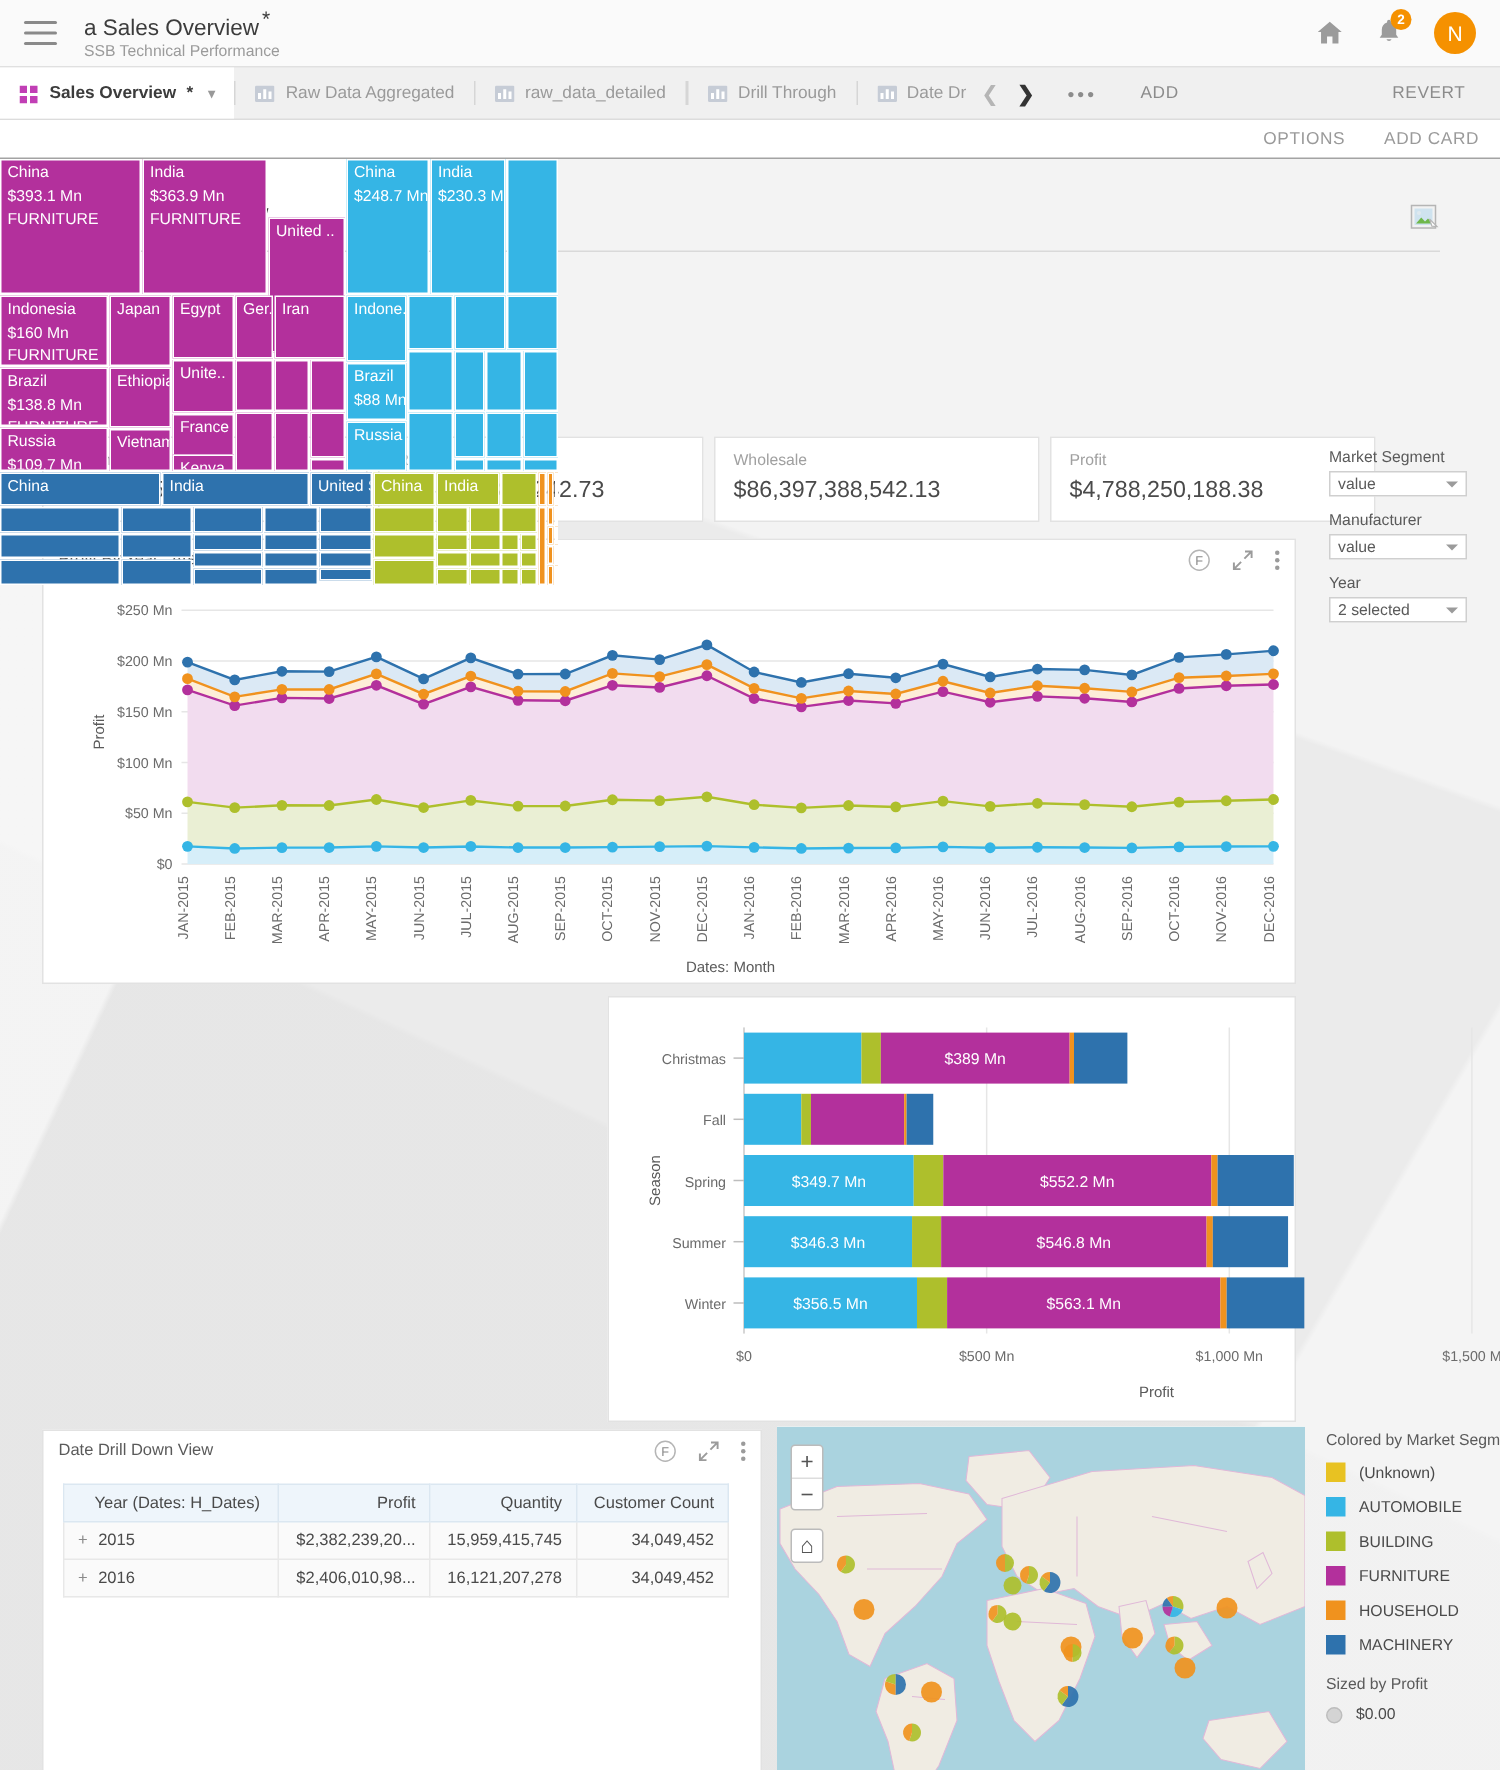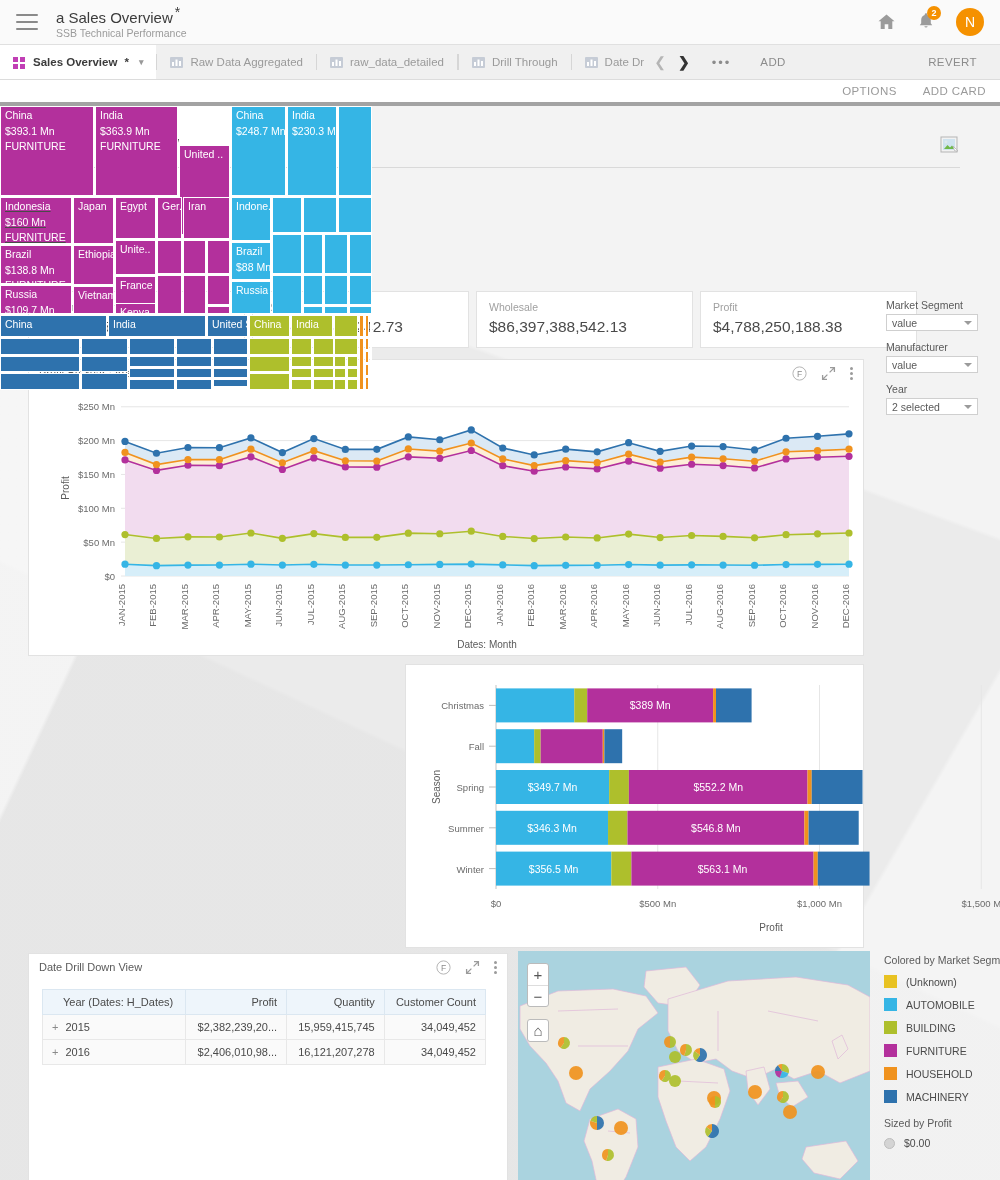--- a/index.html
+++ b/index.html
@@ -32,21 +32,21 @@
   .tab-sep{width:1px;background:#d6d6d6;margin:9px 0;}
   .tab .caret{font-size:9px;color:#999;margin-left:3px;}
   .tab-nav{display:flex;align-items:center;gap:12px;padding:0 8px;color:#6b6b6b;}
   .tab-nav span{cursor:pointer;font-size:14px;}
   .tab-nav .prev{color:#b5b5b5;}
   .tabbar-actions{margin-left:auto;display:flex;align-items:center;gap:0;padding-right:8px;}
   .tba{padding:0 15px;color:#8c8c8c;cursor:pointer;letter-spacing:.4px;font-size:11.5px;line-height:35px;}
   .dots{letter-spacing:2px;color:#8c8c8c;padding:0 14px;cursor:pointer;font-size:13px;line-height:35px;}
 
   
-  .subbar{height:26px;background:#fff;display:flex;align-items:center;justify-content:flex-end;padding-right:14px;gap:26px;border-bottom:4px solid #a3a3a3;}
+  .subbar{height:26px;background:#fff;display:flex;align-items:center;justify-content:flex-end;padding-right:14px;gap:26px;border-bottom:1px solid #a3a3a3;}
   .subbar span{color:#9a9a9a;font-size:11.5px;letter-spacing:.4px;cursor:pointer;}
 
   
   .canvas{position:relative;height:1074px;background:#ebebeb;overflow:hidden;}
   .canvas::before{content:"";position:absolute;inset:0;
     background:
       linear-gradient(115deg, rgba(255,255,255,.55) 0 22%, transparent 22.3%),
       linear-gradient(200deg, rgba(255,255,255,.40) 0 30%, transparent 30.3%),
       linear-gradient(-60deg, rgba(255,255,255,.45) 0 18%, transparent 18.3%),
       linear-gradient(25deg, rgba(0,0,0,.018) 0 40%, transparent 40.3%);
@@ -473,21 +473,21 @@
         <span>FURNITURE</span>
       </div>
       <div class="tm" style="left: 95px; top: 0px; width: 83px; height: 90px; background: rgb(179, 48, 156);">
         <span>India</span>
         <span>$363.9 Mn</span>
         <span>FURNITURE</span>
       </div>
       <div class="tm" style="left: 179px; top: 0px; width: 51px; height: 90px; background: rgb(179, 48, 156); margin-top: 39px;">
         <span>United ..</span>
       </div>
-      <div class="tm" style="left: 0px; top: 91px; width: 72px; height: 47px; background: rgb(179, 48, 156); text-decoration: underline;">
+      <div class="tm" style="left: 0px; top: 91px; width: 72px; height: 47px; background: rgb(179, 48, 156);">
         <span>Indonesia</span>
         <span>$160 Mn</span>
         <span>FURNITURE</span>
       </div>
       <div class="tm" style="left: 73px; top: 91px; width: 41px; height: 47px; background: rgb(179, 48, 156);">
         <span>Japan</span>
       </div>
       <div class="tm" style="left: 115px; top: 91px; width: 41px; height: 42px; background: rgb(179, 48, 156);">
         <span>Egypt</span>
       </div>

